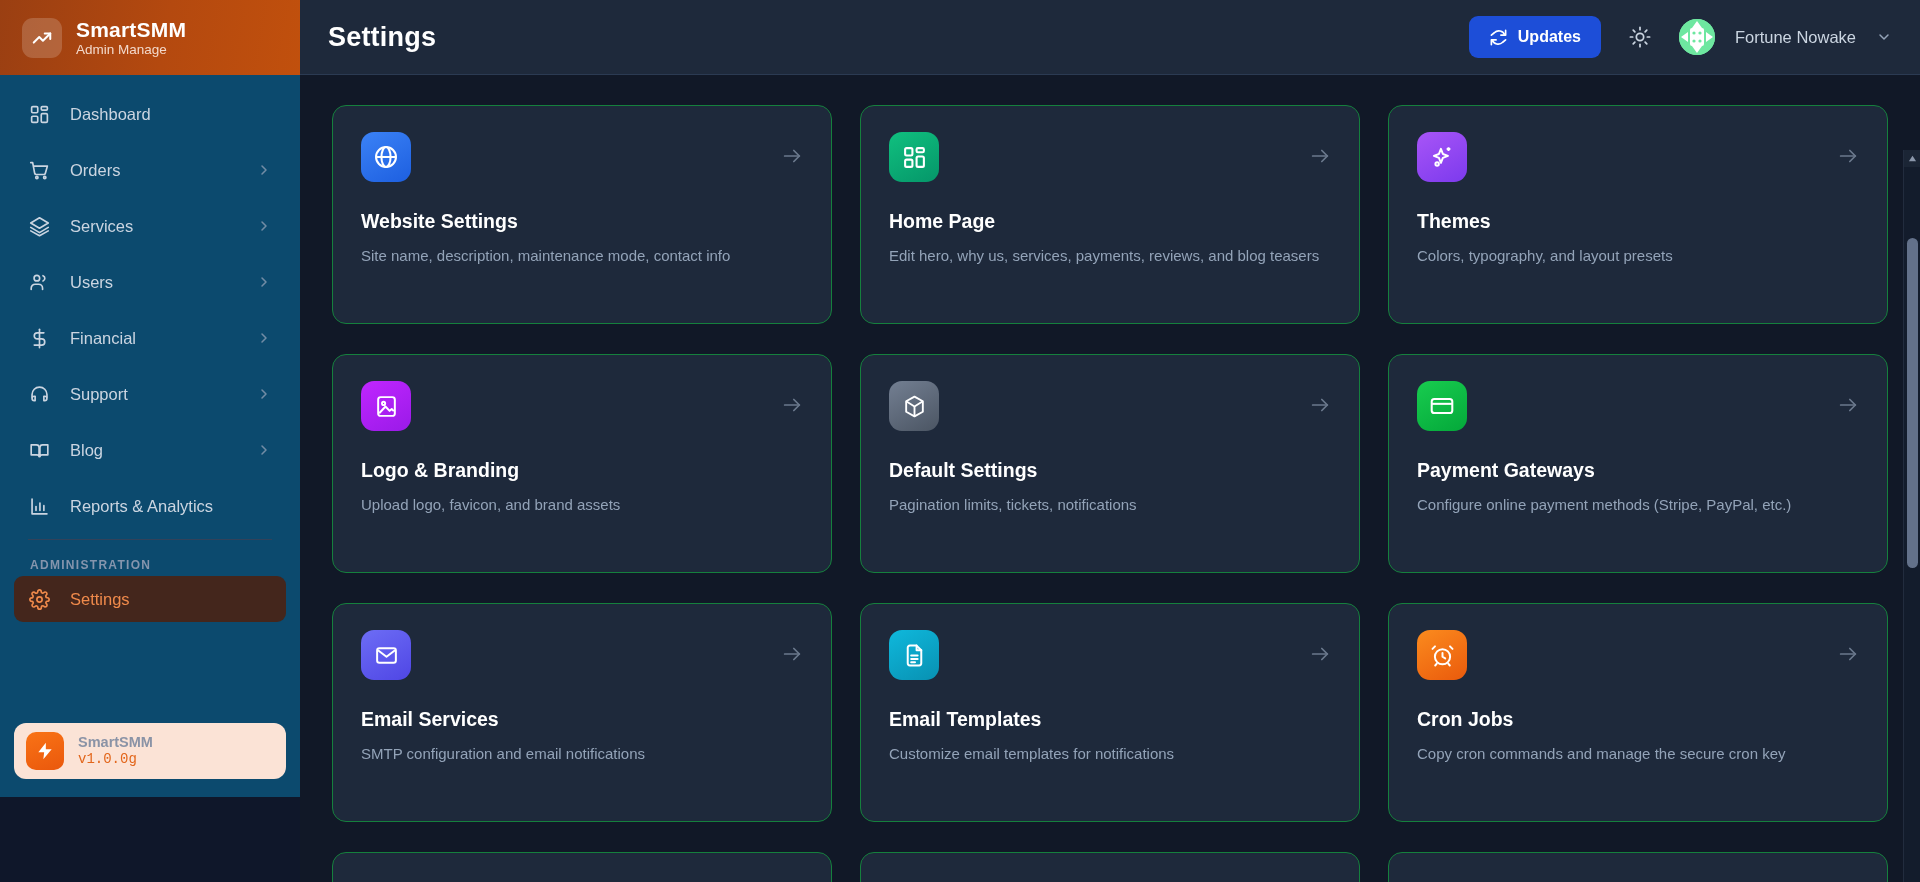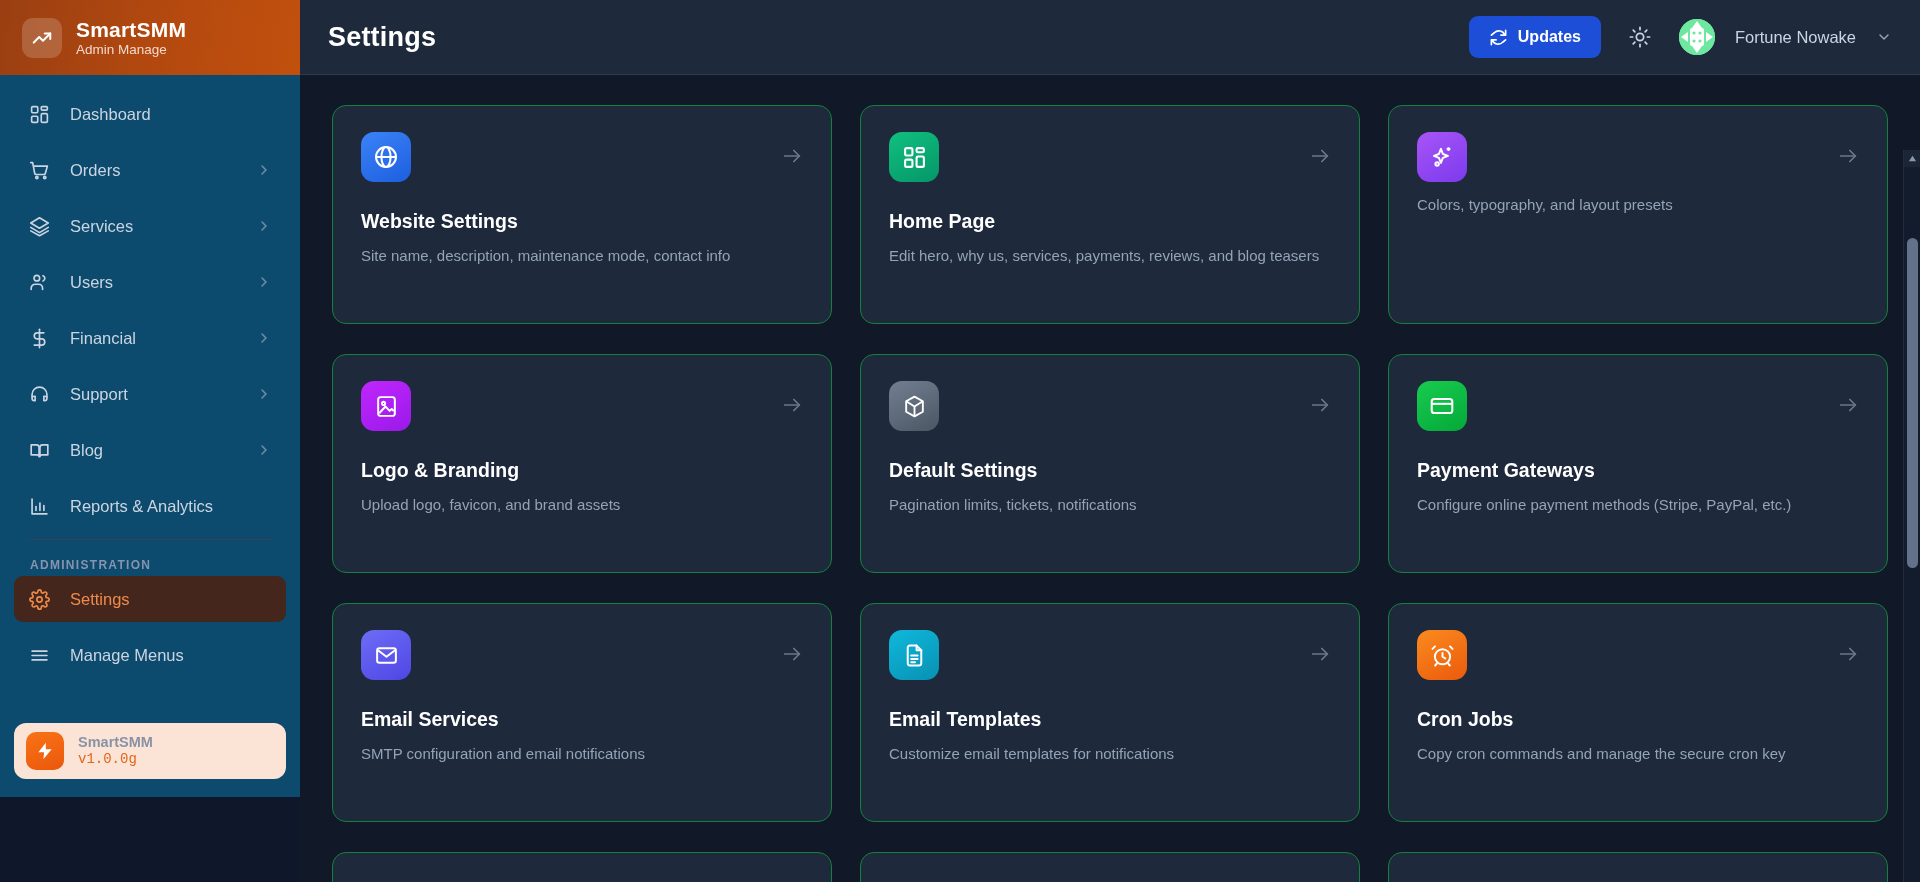--- a/index.html
+++ b/index.html
@@ -281,30 +281,20 @@
       <div class="nav-item active">
         <span class="ico">
           <svg width="21" height="21" viewBox="0 0 24 24" fill="none" stroke="#f08a4b" stroke-width="1.9" stroke-linecap="round" stroke-linejoin="round">
             <circle cx="12" cy="12" r="3"></circle>
             <path d="M19.4 15a1.6 1.6 0 0 0 .3 1.8l.1.1a2 2 0 1 1-2.8 2.8l-.1-.1a1.6 1.6 0 0 0-1.8-.3 1.6 1.6 0 0 0-1 1.5V21a2 2 0 1 1-4 0v-.1A1.6 1.6 0 0 0 9 19.4a1.6 1.6 0 0 0-1.8.3l-.1.1a2 2 0 1 1-2.8-2.8l.1-.1a1.6 1.6 0 0 0 .3-1.8 1.6 1.6 0 0 0-1.5-1H3a2 2 0 1 1 0-4h.1A1.6 1.6 0 0 0 4.6 9a1.6 1.6 0 0 0-.3-1.8l-.1-.1a2 2 0 1 1 2.8-2.8l.1.1a1.6 1.6 0 0 0 1.8.3H9a1.6 1.6 0 0 0 1-1.5V3a2 2 0 1 1 4 0v.1a1.6 1.6 0 0 0 1 1.5 1.6 1.6 0 0 0 1.8-.3l.1-.1a2 2 0 1 1 2.8 2.8l-.1.1a1.6 1.6 0 0 0-.3 1.8V9a1.6 1.6 0 0 0 1.5 1H21a2 2 0 1 1 0 4h-.1a1.6 1.6 0 0 0-1.5 1z"></path>
           </svg>
         </span>
         <span class="lbl">Settings</span>
       </div>
 
-      <div class="nav-item">
-        <span class="ico">
-          <svg width="21" height="21" viewBox="0 0 24 24" fill="none" stroke="#cbd5e1" stroke-width="1.9" stroke-linecap="round">
-            <line x1="3.5" y1="7" x2="20.5" y2="7"></line>
-              <line x1="3.5" y1="12" x2="20.5" y2="12"></line>
-              <line x1="3.5" y1="17" x2="20.5" y2="17"></line>
-          </svg>
-        </span>
-        <span class="lbl">Manage Menus</span>
-      </div>
 
     </nav>
 
     <div class="version-card">
       <div class="version-ico">
         <svg width="20" height="20" viewBox="0 0 24 24" fill="#fff" stroke="none">
           <polygon points="13,2 4,13.5 11,13.5 10,22 20,10 13,10"></polygon>
         </svg>
       </div>
       <div class="version-txt">
@@ -428,20 +418,21 @@
                 <circle cx="7.5" cy="18.5" r="1.6"></circle>
               </svg>
             </div>
             <span class="arrow">
               <svg width="22" height="22" viewBox="0 0 24 24" fill="none" stroke="#94a3b8" stroke-width="1.9" stroke-linecap="round" stroke-linejoin="round">
                   <line x1="4" y1="12" x2="20" y2="12"></line>
                   <polyline points="14,6 20,12 14,18"></polyline>
                 </svg>
             </span>
           </div>
+          <div class="card-title">Themes</div>
           <div class="card-desc">Colors, typography, and layout presets</div>
         </div>
 
         <div class="card">
           <div class="card-top">
             <div class="card-ico" style="background:linear-gradient(150deg,#c026ff,#9a1ae8);">
               <svg width="25" height="25" viewBox="0 0 24 24" fill="none" stroke="#fff" stroke-width="1.9" stroke-linejoin="round">
                 <rect x="4" y="3" width="16" height="18" rx="2.4"></rect>
                 <circle cx="9.2" cy="9" r="1.5"></circle>
                 <path d="M5 18.5 11 12l4 4.2 2-1.8 2 2.1"></path>

